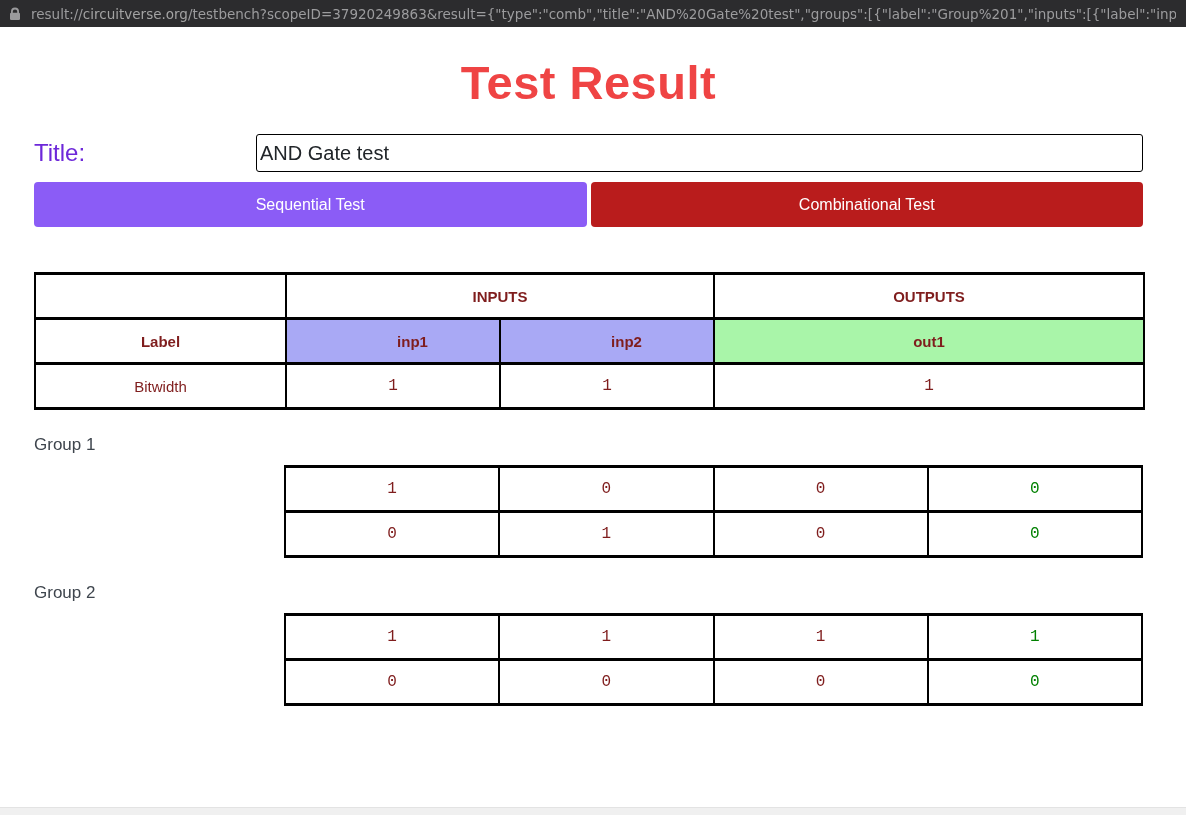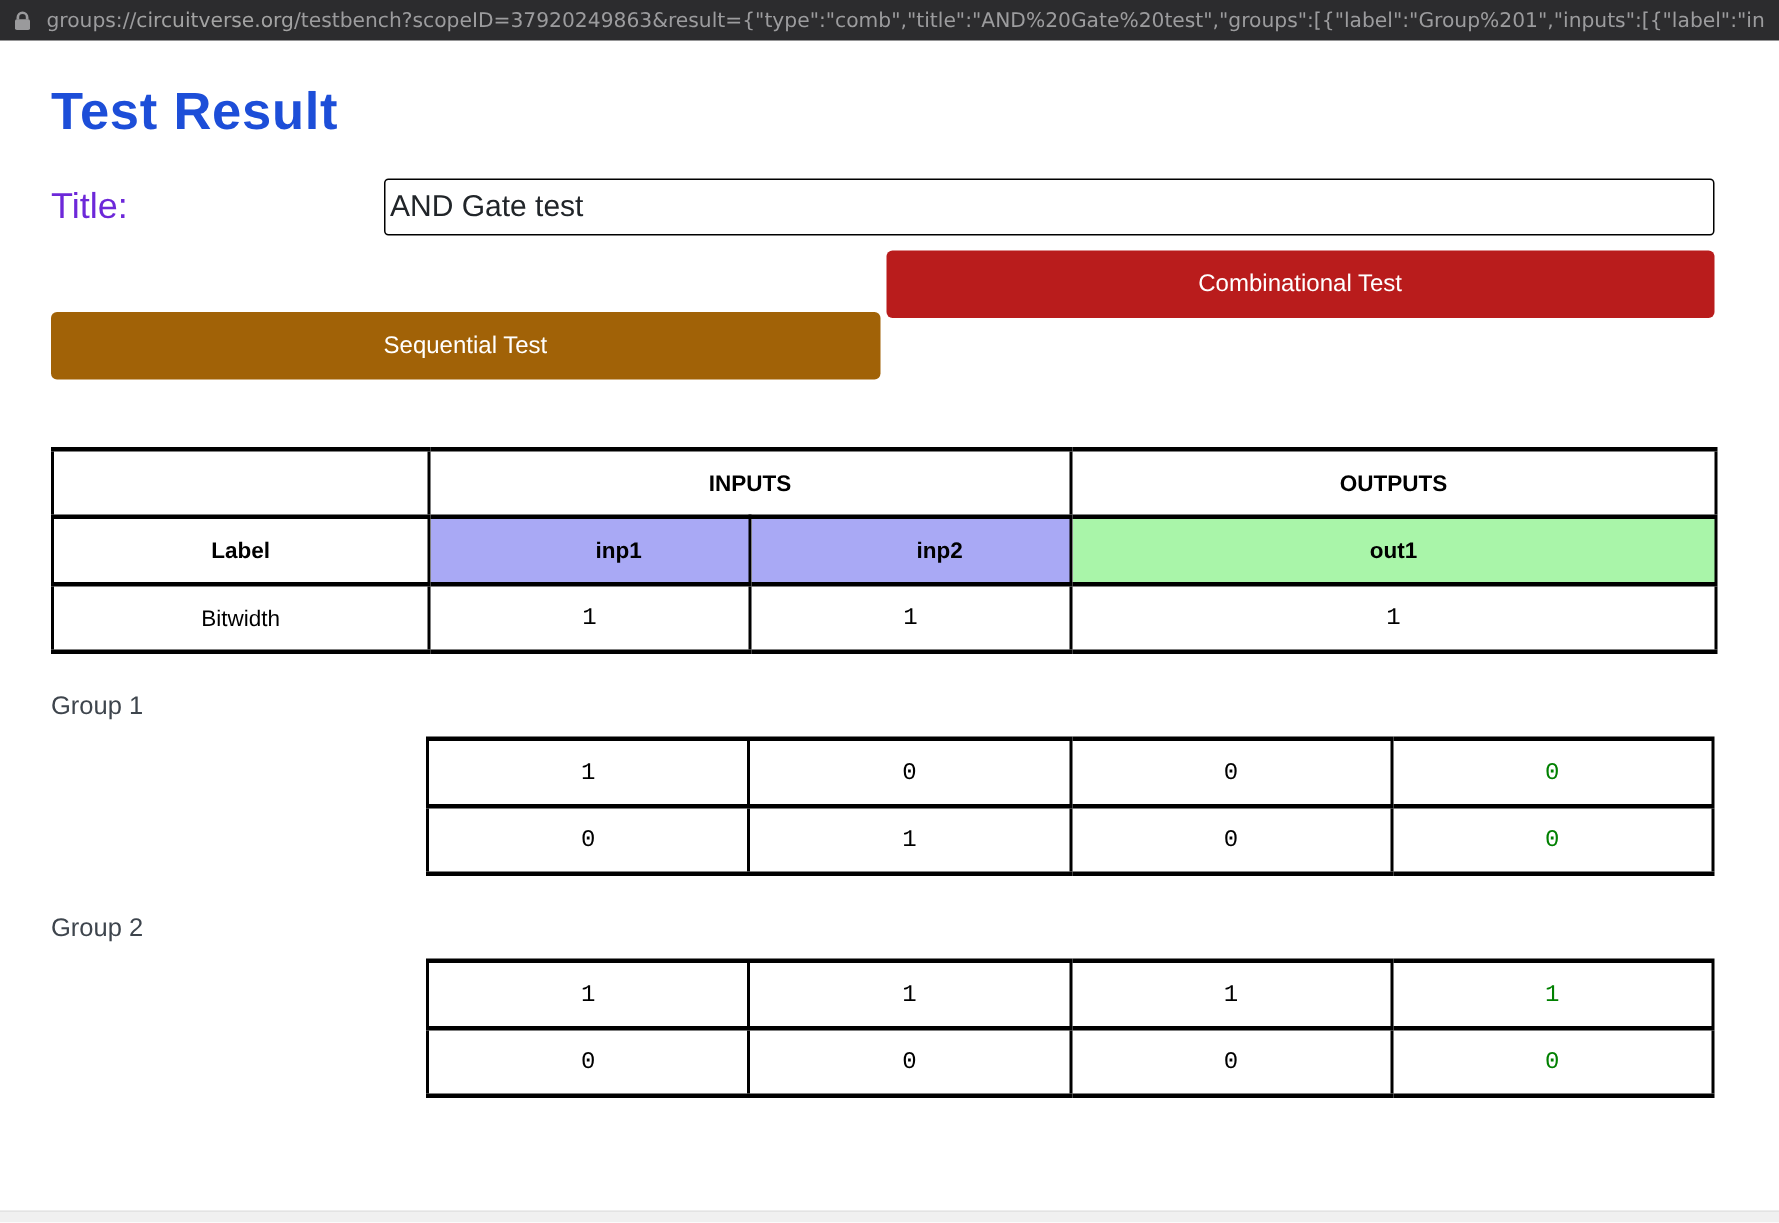--- a/index.html
+++ b/index.html
@@ -29,24 +29,24 @@
     white-space: nowrap;
     overflow: hidden;
   }
   .url .domain { color: #a3a3a3; }
 
   
   .content { padding: 0 43px 0 34px; }
 
   h1.page-title {
     margin-top: 28px;
-    text-align: left;
-    font-size: 35px;
+    text-align: center;
+    font-size: 47px;
     font-weight: bold;
-    color: #1d4ed8;
+    color: #ef4444;
     letter-spacing: 0.5px;
   }
 
   .title-row { display: flex; align-items: center; margin-top: 24px; }
   .title-label { width: 222px; font-size: 24px; color: #6d28d9; }
   .title-input {
     flex: 1;
     height: 38px;
     border: 1px solid #000;
     border-radius: 3px;
@@ -61,34 +61,34 @@
   .btn {
     flex: 1;
     height: 45px;
     border: none;
     border-radius: 4px;
     color: #ffffff;
     font-family: "Liberation Sans", sans-serif;
     font-size: 16px;
     cursor: pointer;
   }
-  .btn-seq  { background: #a16207; margin-top: 41px; }
+  .btn-seq  { background: #8b5cf6; }
   .btn-comb { background: #b91c1c; }
 
   
   table { border-collapse: collapse; table-layout: fixed; }
   td {
     border: 2px solid #000;
     border-top-width: 3px;
     border-bottom-width: 3px;
     text-align: center;
     vertical-align: middle;
     height: 45px;
     font-size: 15px;
-    color: #000000;
+    color: #7f1d1d;
     overflow: hidden;
   }
   .bold { font-weight: bold; }
   .mono { font-family: "Liberation Mono", "DejaVu Sans Mono", monospace; font-size: 16px; }
   .input-bg  { background: #a9a9f5; padding-left: 39px; }
   .output-bg { background: #a9f5a9; }
   .pass { color: #008000; }
 
   .header-table { margin-top: 45px; width: 1109px; }
 
@@ -112,21 +112,21 @@
 </head>
 <body>
 
 <div class="topbar">
   <span class="lock">
     <svg width="12" height="14" viewBox="0 0 12 14">
       <path d="M2 6 V4.6 a4 4 0 0 1 8 0 V6 h-1.8 V4.6 a2.2 2.2 0 0 0 -4.4 0 V6 Z" fill="#9a9a9c"></path>
       <rect x="1" y="5.8" width="10" height="7.2" rx="1.2" fill="#9a9a9c"></rect>
     </svg>
   </span>
-  <span class="url"><span>groups://</span><span class="domain">circuitverse.org</span><span>/testbench?scopeID=37920249863&amp;result={"type":"comb","title":"AND%20Gate%20test","groups":[{"label":"Group%201","inputs":[{"label":"inp1","bitWidth":1,"va…</span></span>
+  <span class="url"><span>result://</span><span class="domain">circuitverse.org</span><span>/testbench?scopeID=37920249863&amp;result={"type":"comb","title":"AND%20Gate%20test","groups":[{"label":"Group%201","inputs":[{"label":"inp1","bitWidth":1,"va…</span></span>
 </div>
 
 <div class="content">
 
   <h1 class="page-title">Test Result</h1>
 
   <div class="title-row">
     <span class="title-label">Title:</span>
     <input class="title-input" type="text" value="AND Gate test" style="">
   </div>

